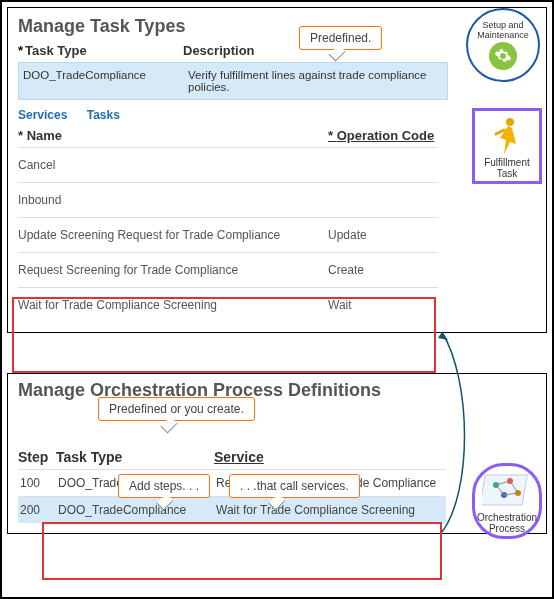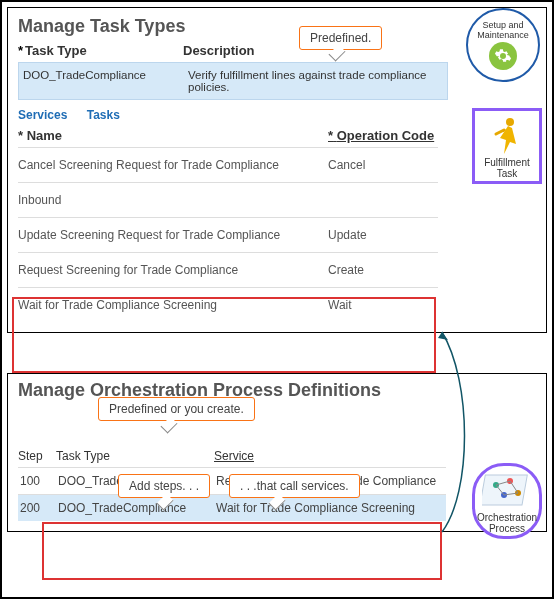--- a/index.html
+++ b/index.html
@@ -122,21 +122,21 @@
     font-size: 10px;
     text-align: center;
     background: #fff;
     padding: 4px 2px 2px 2px;
   }
   .badge-fulfill { right: 10px; top: 106px; }
   .badge-orch { right: 10px; top: 461px; border-radius: 32px; }
   .badge-box .iconwrap { height: 42px; display:flex; align-items:center; justify-content:center; }
 
   .panel-bottom { padding-top: 6px; }
-  .orch-header { display: flex; font-weight: normal; font-size: 12px; margin-top: 48px; margin-bottom: 4px; width: 428px; }
+  .orch-header { display: flex; font-weight: bold; font-size: 14px; margin-top: 48px; margin-bottom: 4px; width: 428px; }
   .orch-header .oc1 { width: 38px; }
   .orch-header .oc2 { width: 158px; }
   .orch-header .oc3 { text-decoration: underline; }
   .orch-row { display: flex; font-size: 12px; color: #444; padding: 6px 2px; border-top: 1px solid #ddd; width: 428px; }
   .orch-row .oc1 { width: 38px; }
   .orch-row .oc2 { width: 158px; }
   .orch-row.hl { background: #d6e9f8; }
   .redbox-bot {
     position: absolute;
     border: 2px solid #d33;
@@ -169,21 +169,20 @@
     <span>Services</span>
     <span>Tasks</span>
   </div>
 
   <div class="svc-header">
     <div class="c1"><span class="req">*</span> <span>Name</span></div>
     <div class="c2"><span class="req">*</span> <span>Operation Code</span></div>
   </div>
 
   <div class="svc-row">
-    <div class="c1">Cancel Screening Request for Trade Compliance</div>
     <div class="c2">Cancel</div>
   </div>
   <div class="svc-row">
     <div class="c2">Inbound</div>
   </div>
   <div class="svc-row">
     <div class="c1">Update Screening Request for Trade Compliance</div>
     <div class="c2">Update</div>
   </div>
   <div class="svc-row">

